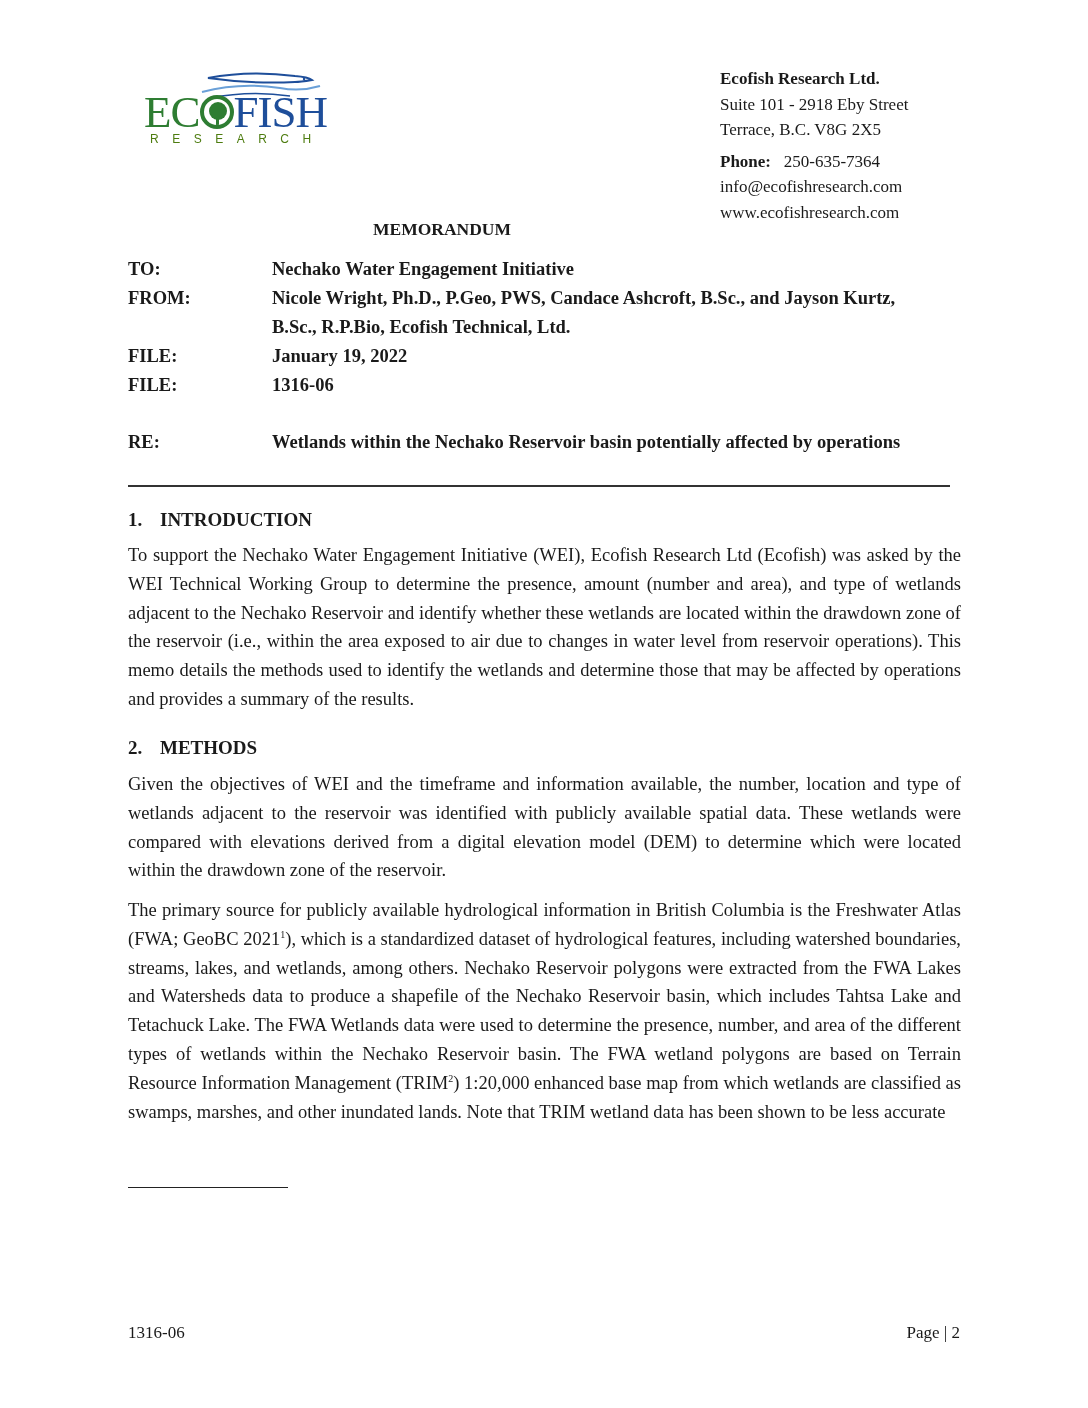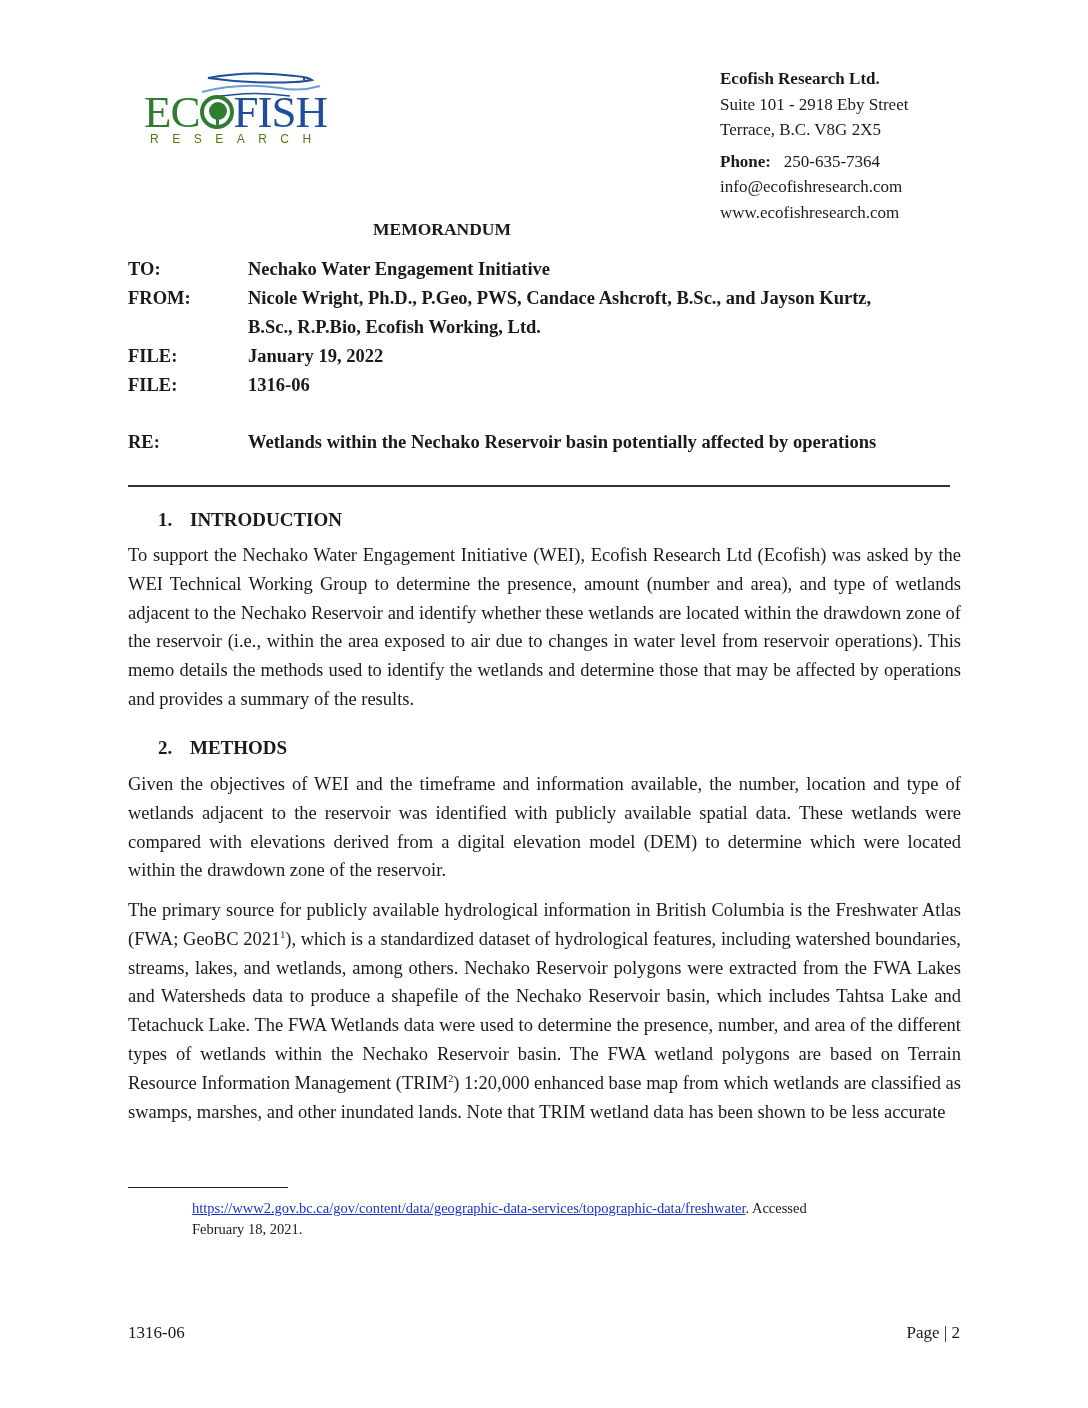--- a/index.html
+++ b/index.html
@@ -24,26 +24,26 @@
   
   .addr { left: 720px; top: 66px; font-size: 17px; line-height: 25.5px; }
   .addr .company { font-weight: bold; }
   .addr .gap { height: 6px; }
   .addr b { font-weight: bold; }
 
   .memo-title { left: 0; width: 884px; top: 219px; text-align: center; font-size: 17.5px; font-weight: bold; }
 
   .hdr { left: 128px; font-size: 18.5px; font-weight: bold; line-height: 29px; }
   .hdr .lbl { position: absolute; left: 0; }
-  .hdr .val { position: absolute; left: 120px; width: 705px; }
+  .hdr .val { position: absolute; left: 144px; width: 705px; }
   .re-val { text-align: justify; text-align-last: left; }
 
   .rule { left: 128px; top: 485px; width: 822px; height: 2px; background: #333; }
 
-  .h1 { left: 128px; font-size: 19px; font-weight: bold; margin-left: 30px; }
+  .h1 { left: 128px; font-size: 19px; font-weight: bold; }
   .h1 .num { display: inline-block; width: 32px; }
 
   .para { left: 128px; width: 833px; font-size: 18.5px; line-height: 28.8px; text-align: justify; text-align-last: left; }
   .para sup { font-size: 10px; line-height: 0; }
 
   .fn-rule { left: 128px; top: 1187px; width: 160px; height: 1px; background: #222; }
   .fn { left: 128px; width: 833px; top: 1198px; font-size: 14.5px; line-height: 21px; text-align: justify; }
   .fn .marker { font-size: 10px; vertical-align: 3px; }
   .fn .indent { padding-left: 64px; display: block; text-align: justify; text-align-last: left; }
   .fn a { color: #1a33cc; text-decoration: underline; }
@@ -82,21 +82,21 @@
 
 <div class="abs hdr" style="top:255px;">
   <span class="lbl">TO:</span>
   <span class="val">Nechako Water Engagement Initiative</span>
 </div>
 <div class="abs hdr" style="top:284px;">
   <span class="lbl">FROM:</span>
   <span class="val" style="width:840px;">Nicole Wright, Ph.D., P.Geo, PWS, Candace Ashcroft, B.Sc., and Jayson Kurtz,</span>
 </div>
 <div class="abs hdr" style="top:313px;">
-  <span class="val">B.Sc., R.P.Bio, Ecofish Working, Ltd.</span>
+  <span class="val">B.Sc., R.P.Bio, Ecofish Technical, Ltd.</span>
 </div>
 <div class="abs hdr" style="top:342px;">
   <span class="lbl">FILE:</span>
   <span class="val">January 19, 2022</span>
 </div>
 <div class="abs hdr" style="top:371px;">
   <span class="lbl">FILE:</span>
   <span class="val">1316-06</span>
 </div>
 <div class="abs hdr" style="top:428px;">
@@ -112,17 +112,16 @@
 <div class="abs para" style="top:541px;">To support the Nechako Water Engagement Initiative (WEI), Ecofish Research Ltd (Ecofish) was asked by the WEI Technical Working Group to determine the presence, amount (number and area), and type of wetlands adjacent to the Nechako Reservoir and identify whether these wetlands are located within the drawdown zone of the reservoir (i.e., within the area exposed to air due to changes in water level from reservoir operations). This memo details the methods used to identify the wetlands and determine those that may be affected by operations and provides a summary of the results.</div>
 
 <div class="abs h1" style="top:737px;">
   <span class="num">2.</span><span>METHODS</span>
 </div>
 <div class="abs para" style="top:770px;">Given the objectives of WEI and the timeframe and information available, the number, location and type of wetlands adjacent to the reservoir was identified with publicly available spatial data. These wetlands were compared with elevations derived from a digital elevation model (DEM) to determine which were located within the drawdown zone of the reservoir.</div>
 <div class="abs para" style="top:896px;"><span>The primary source for publicly available hydrological information in British Columbia is the Freshwater Atlas (FWA; GeoBC 2021</span><sup>1</sup><span>), which is a standardized dataset of hydrological features, including watershed boundaries, streams, lakes, and wetlands, among others. Nechako Reservoir polygons were extracted from the FWA Lakes and Watersheds data to produce a shapefile of the Nechako Reservoir basin, which includes Tahtsa Lake and Tetachuck Lake. The FWA Wetlands data were used to determine the presence, number, and area of the different types of wetlands within the Nechako Reservoir basin. The FWA wetland polygons are based on Terrain Resource Information Management (TRIM</span><sup>2</sup><span>) 1:20,000 enhanced base map from which wetlands are classified as swamps, marshes, and other inundated lands. Note that TRIM wetland data has been shown to be less accurate</span></div>
 
 <div class="abs fn-rule"></div>
 <div class="abs fn">
-  <span class="indent"><a>https://www2.gov.bc.ca/gov/content/data/geographic-data-services/topographic-data/freshwater</a><span>.  Accessed</span><br><span>February 18, 2021.</span></span>
 </div>
 
 <div class="abs footer-left">1316-06</div>
 <div class="abs footer-right">Page | 2</div>
 
 </body></html>

